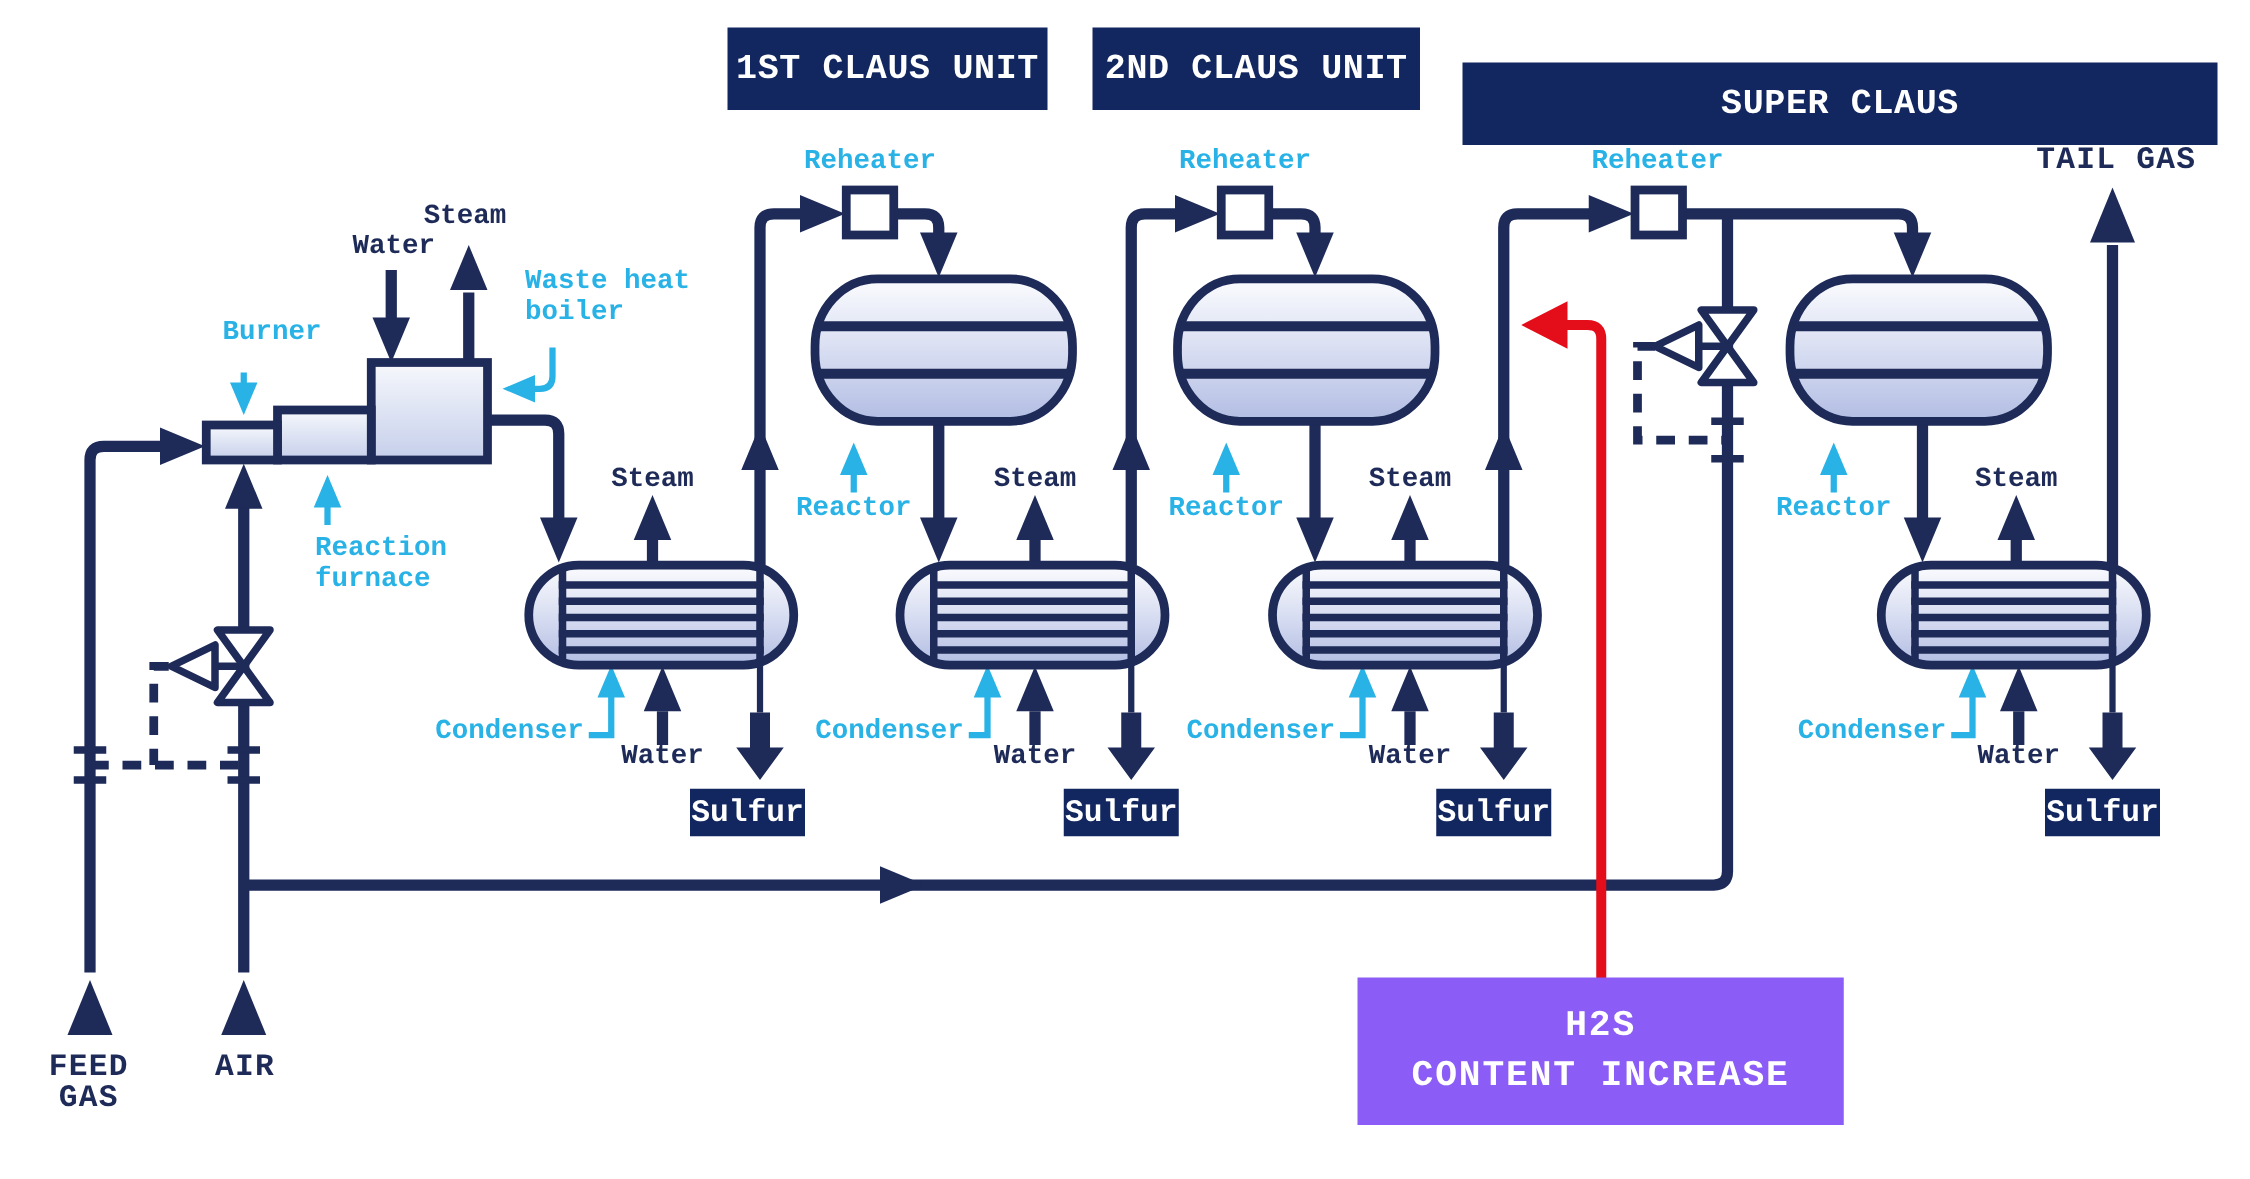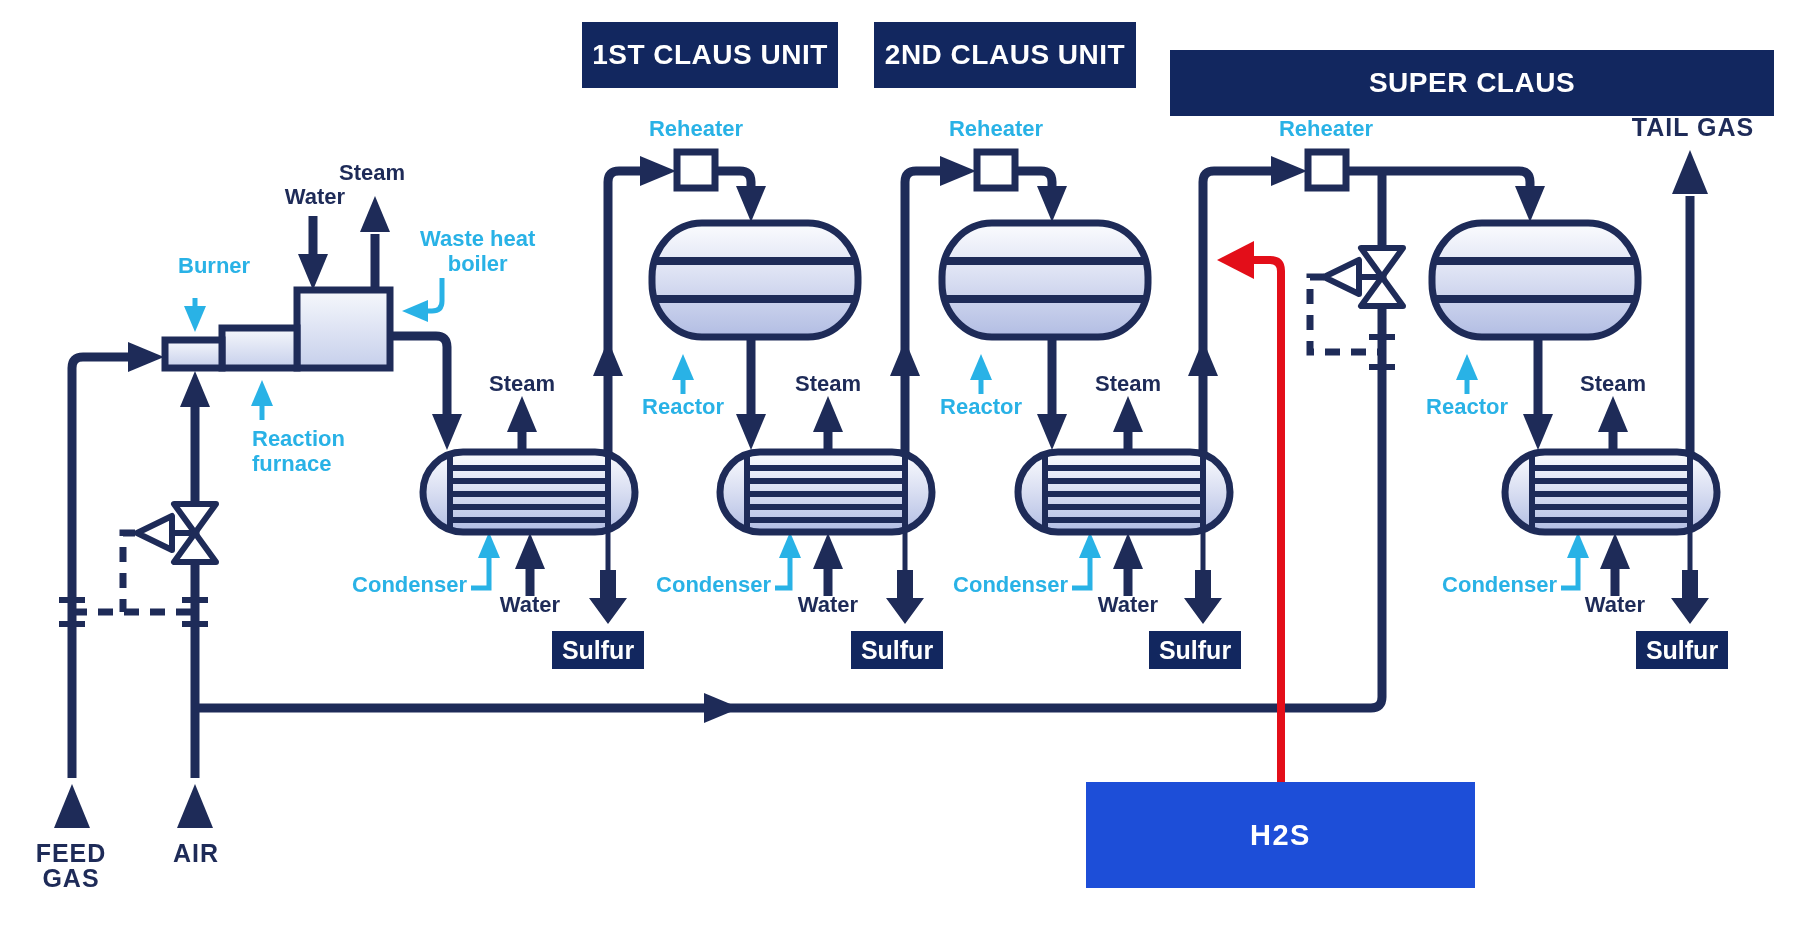--- a/index.html
+++ b/index.html
@@ -1,29 +1,29 @@
 <!DOCTYPE html>
 <html><head>
 <meta charset="utf-8">
 <style>
   html,body{margin:0;padding:0;background:#ffffff;}
   .canvas{position:relative;width:1800px;height:943px;background:#ffffff;overflow:hidden;
-          font-family:Liberation Sans, sans-serif;}
+          font-family:Liberation Mono, monospace;}
   svg{position:absolute;left:0;top:0;}
   .lbl{position:absolute;font-weight:600;font-size:22px;color:#1E2B58;white-space:nowrap;line-height:25px;}
   .cyan{color:#29B2E6;}
   .center{transform:translateX(-50%);}
   .rightalign{width:220px;text-align:right;}
   .caps{font-weight:700;font-size:25px;letter-spacing:1px;}
   .banner{position:absolute;top:22px;height:66px;background:#12275F;color:#ffffff;
           display:flex;align-items:center;justify-content:center;
           font-weight:700;font-size:28px;letter-spacing:0.5px;}
   .sulfur-box{position:absolute;top:631px;width:92px;height:38px;background:#12275F;color:#ffffff;
           display:flex;align-items:center;justify-content:center;font-weight:600;font-size:25px;}
-  .red-box{position:absolute;left:1086px;top:782px;width:389px;height:106px;background:#1d4ed8;color:#ffffff;
+  .red-box{position:absolute;left:1086px;top:782px;width:389px;height:118px;background:#8b5cf6;color:#ffffff;
           display:flex;flex-direction:column;align-items:center;justify-content:center;
           font-weight:600;font-size:29px;letter-spacing:1.5px;line-height:40px;}
 </style>
 </head>
 <body>
 
 <div class="canvas">
 
   <svg width="1800" height="943" viewBox="0 0 1800 943">
     <defs>
@@ -208,21 +208,21 @@
       <path d="M 1252 260 H 1270 Q 1281 260 1281 271 V 784" stroke="#E30E19" stroke-width="8" fill="none"></path>
       <polygon points="1217,260 1254,241 1254,279" fill="#E30E19"></polygon>
     </g>
   </svg>
 
   <div class="banner" style="left:582px;width:256px;">1ST CLAUS UNIT</div>
   <div class="banner" style="left:874px;width:262px;">2ND CLAUS UNIT</div>
   <div class="banner" style="left:1170px;width:604px;margin-top:28px;">SUPER CLAUS</div>
 
   <div class="lbl cyan" style="left:150px;top:253px;margin-left:28px;">Burner</div>
-  <div class="lbl cyan" style="left:420px;top:226px;text-align:center;">
+  <div class="lbl cyan" style="left:420px;top:212px;">
     <div>Waste heat</div>
     <div>boiler</div>
   </div>
   <div class="lbl cyan" style="left:252px;top:426px;">
     <div>Reaction</div>
     <div>furnace</div>
   </div>
   <div class="lbl cyan center" style="left:696px;top:116px;">Reheater</div>
   <div class="lbl cyan center" style="left:996px;top:116px;">Reheater</div>
   <div class="lbl cyan center" style="left:1326px;top:116px;">Reheater</div>
@@ -251,15 +251,16 @@
   </div>
   <div class="lbl caps center" style="left:196px;top:841px;">AIR</div>
 
   <div class="sulfur-box" style="left:552px;">Sulfur</div>
   <div class="sulfur-box" style="left:851px;">Sulfur</div>
   <div class="sulfur-box" style="left:1149px;">Sulfur</div>
   <div class="sulfur-box" style="left:1636px;">Sulfur</div>
 
   <div class="red-box">
     <div>H2S</div>
+    <div>CONTENT INCREASE</div>
   </div>
 
 </div>
 
 </body></html>

